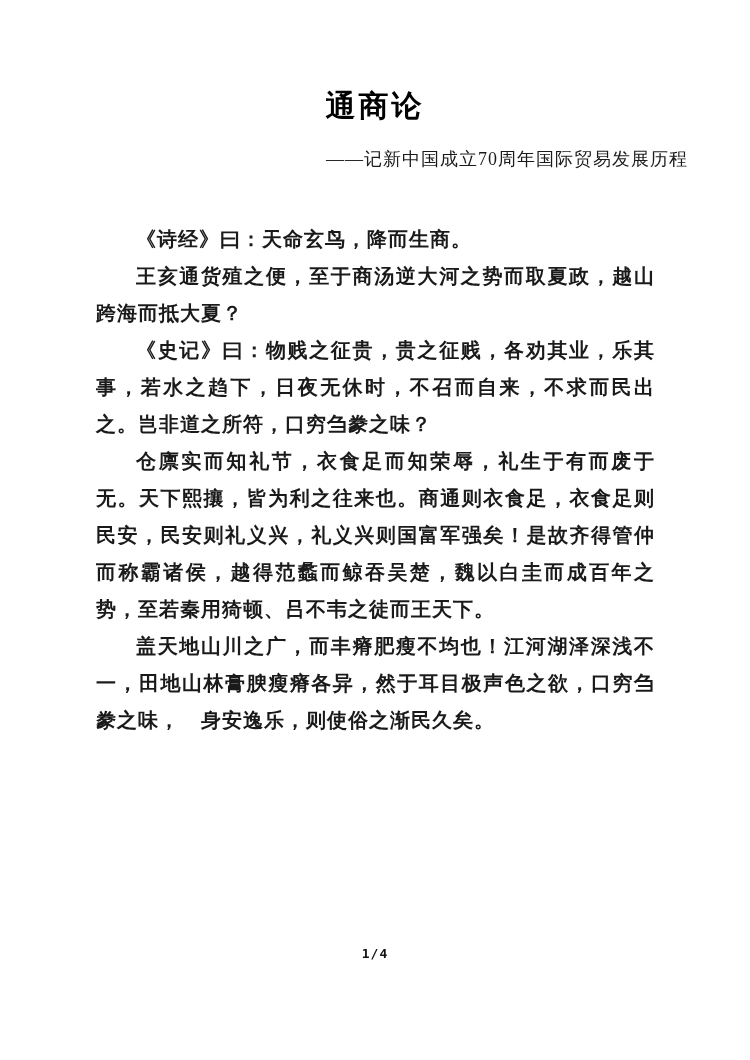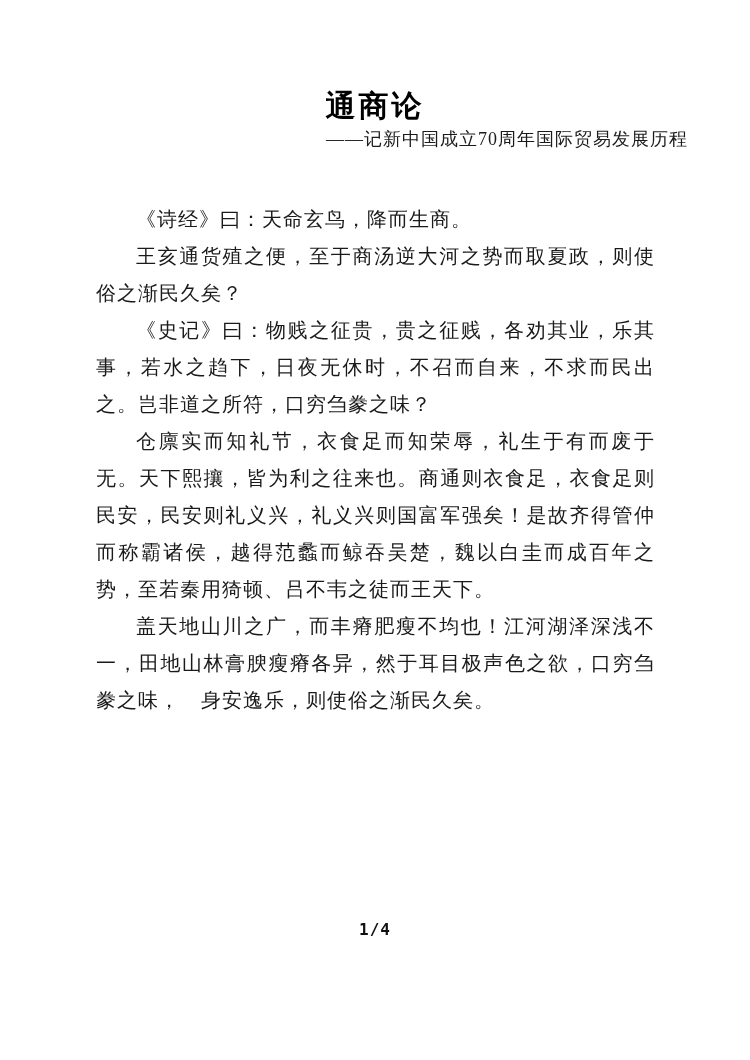--- a/index.html
+++ b/index.html
@@ -22,63 +22,64 @@
   }
   .title {
     margin: 86px 0 0 0;
     text-align: center;
     font-size: 30px;
     font-weight: bold;
     letter-spacing: 3px;
     color: #000000;
   }
   .subtitle {
-    margin-top: 0;
+    margin-top: 20px;
     padding-right: 62px;
     text-align: right;
     font-size: 18px;
     letter-spacing: 1px;
     color: #1a1a1a;
   }
   .doc-body {
     margin: 50px 95px 0 96px;
     font-size: 20px;
     line-height: 37px;
     text-align: justify;
     text-justify: inter-ideograph;
   }
   .doc-body p {
     margin: 0;
     padding: 0;
     text-indent: 2em;
     letter-spacing: 1px;
+    font-weight: bold;
   }
   .footer {
     position: absolute;
-    top: 920px;
+    top: 946px;
     left: 0;
     width: 100%;
     text-align: center;
     font-family: "DejaVu Sans Mono", monospace;
-    font-size: 16px;
+    font-size: 13px;
     font-weight: bold;
     letter-spacing: 1px;
     color: #111111;
   }
 </style>
 </head>
 <body>
 
 <div class="page">
   <h1 class="title">通商论</h1>
 
   <div class="subtitle">——记新中国成立70周年国际贸易发展历程</div>
 
   <div class="doc-body">
       <p>《诗经》曰：天命玄鸟，降而生商。</p>
-      <p>王亥通货殖之便，至于商汤逆大河之势而取夏政，则使俗之渐民久矣？</p>
+      <p>王亥通货殖之便，至于商汤逆大河之势而取夏政，越山跨海而抵大夏？</p>
       <p>《史记》曰：物贱之征贵，贵之征贱，各劝其业，乐其事，若水之趋下，日夜无休时，不召而自来，不求而民出之。岂非道之所符，口穷刍豢之味？</p>
       <p>仓廪实而知礼节，衣食足而知荣辱，礼生于有而废于无。天下熙攘，皆为利之往来也。商通则衣食足，衣食足则民安，民安则礼义兴，礼义兴则国富军强矣！是故齐得管仲而称霸诸侯，越得范蠡而鲸吞吴楚，魏以白圭而成百年之势，至若秦用猗顿、吕不韦之徒而王天下。</p>
       <p>盖天地山川之广，而丰瘠肥瘦不均也！江河湖泽深浅不一，田地山林膏腴瘦瘠各异，然于耳目极声色之欲，口穷刍豢之味，　身安逸乐，则使俗之渐民久矣。</p>
     </div>
 
   <div class="footer">1/4</div>
 </div>
 
 </body></html>

